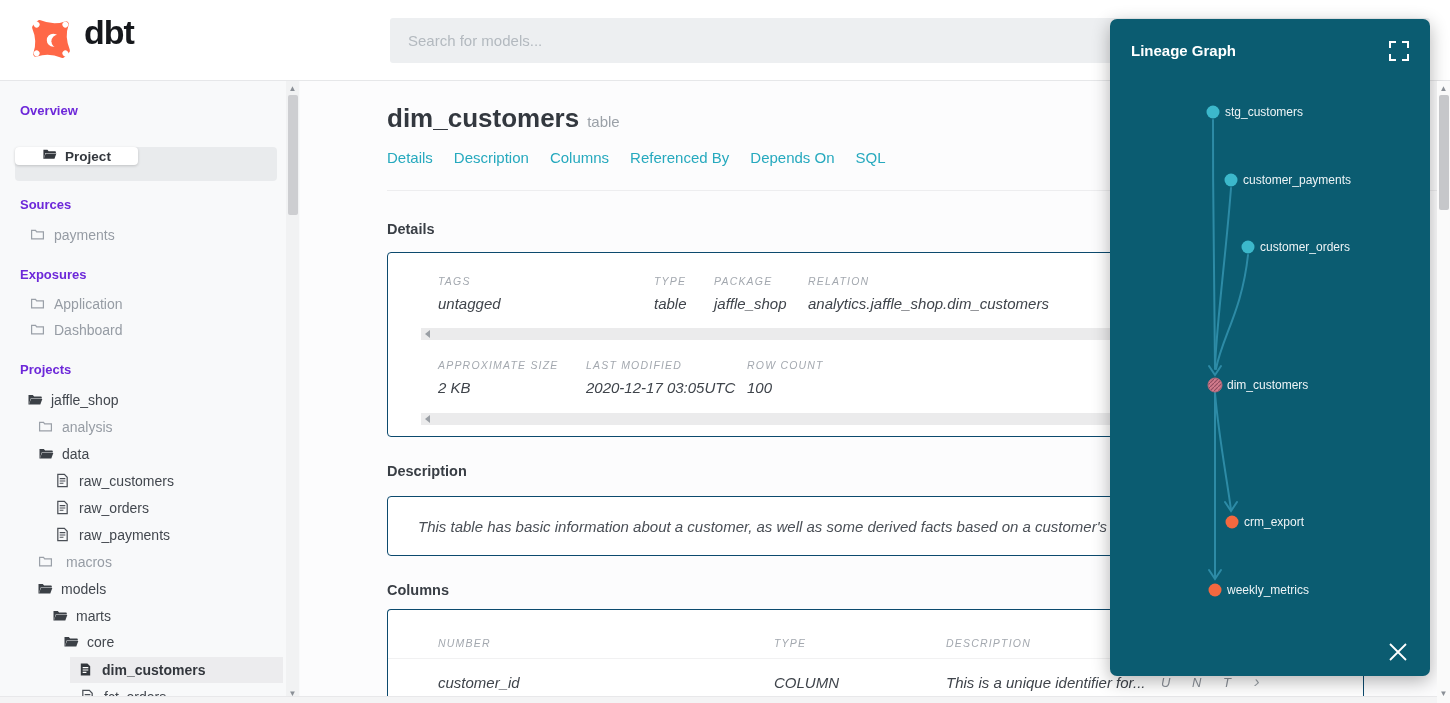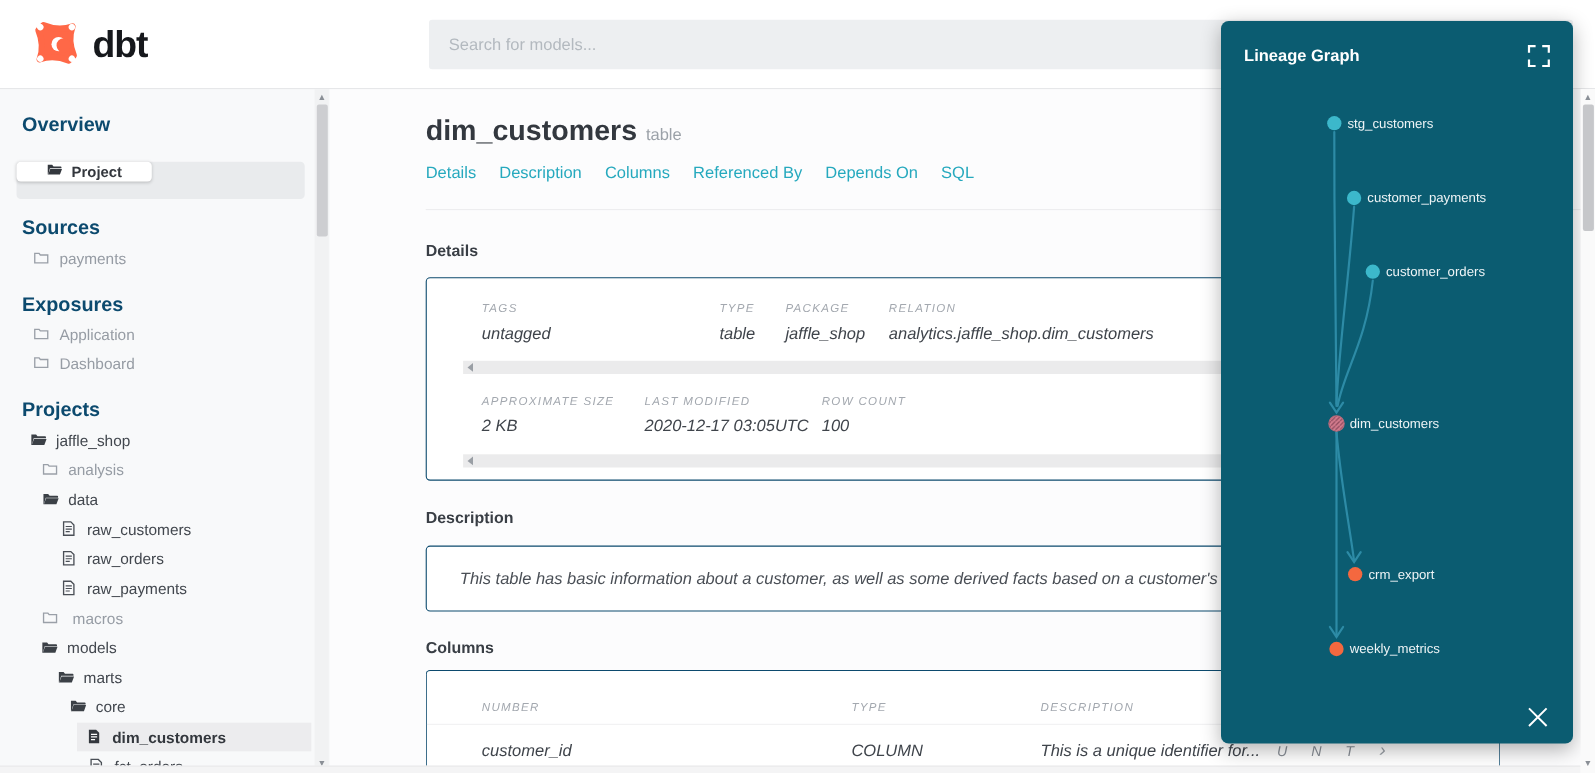--- a/index.html
+++ b/index.html
@@ -1,28 +1,28 @@
 <!DOCTYPE html>
 <html><head>
 <meta charset="utf-8">
 <style>
   * { margin:0; padding:0; box-sizing:border-box; }
   html,body { width:1450px; height:703px; overflow:hidden; }
   body { font-family:"Liberation Sans", sans-serif; background:#fcfcfd; position:relative; color:#3f444b; }
 
   
   .header { position:absolute; left:0; top:0; width:1450px; height:81px; background:#fff; border-bottom:1px solid #e6e7e9; z-index:5; }
-  .logo { position:absolute; left:25px; top:13px; display:flex; align-items:center; gap:7px; cursor:pointer; }
+  .logo { position:absolute; left:25px; top:13px; display:flex; gap:7px; cursor:pointer; }
   .logo-text { font-size:34px; font-weight:bold; color:#16181c; letter-spacing:-1px; }
   .search { position:absolute; left:390px; top:18px; width:1040px; height:45px; background:#edeff1; border:none; border-radius:3px; padding:0 18px; font-size:15px; color:#4a4f56; font-family:"Liberation Sans", sans-serif; }
   .search::placeholder { color:#b3b9bf; }
 
   
   .sidebar { position:absolute; left:0; top:81px; width:300px; height:622px; background:#f8f9fa; z-index:2; }
-  .sb-heading { position:absolute; left:20px; font-size:18px; font-weight:bold; color:#0c4a6e; }
+  .sb-heading { position:absolute; left:20px; font-size:13px; font-weight:bold; color:#6d28d9; }
   .sb-row { position:absolute; height:26px; display:flex; align-items:center; gap:8px; font-size:14px; color:#42474e; cursor:pointer; white-space:nowrap; }
   .sb-row.muted { color:#969ca4; }
   .sb-row .ic { display:flex; width:16px; height:16px; flex:0 0 16px; }
   .sb-selected-bg { position:absolute; left:70px; top:576px; width:213px; height:26px; background:#ececee; }
   .sb-row.selected { font-weight:bold; color:#33373d; }
 
   .view-tabs { position:absolute; left:15px; top:66px; width:262px; height:34px; background:#e9ebed; border-radius:4px; display:flex;flex-direction:column; }
   .vtab { display:flex; align-items:center; justify-content:center; gap:8px; font-size:13.5px; font-weight:bold; cursor:pointer; }
   .vtab.active { width:123px; background:#fff; border-radius:4px; box-shadow:0 1px 3px rgba(0,0,0,.18); color:#33373d; }
   .vtab.inactive { width:139px; color:#9ca3ab; }

